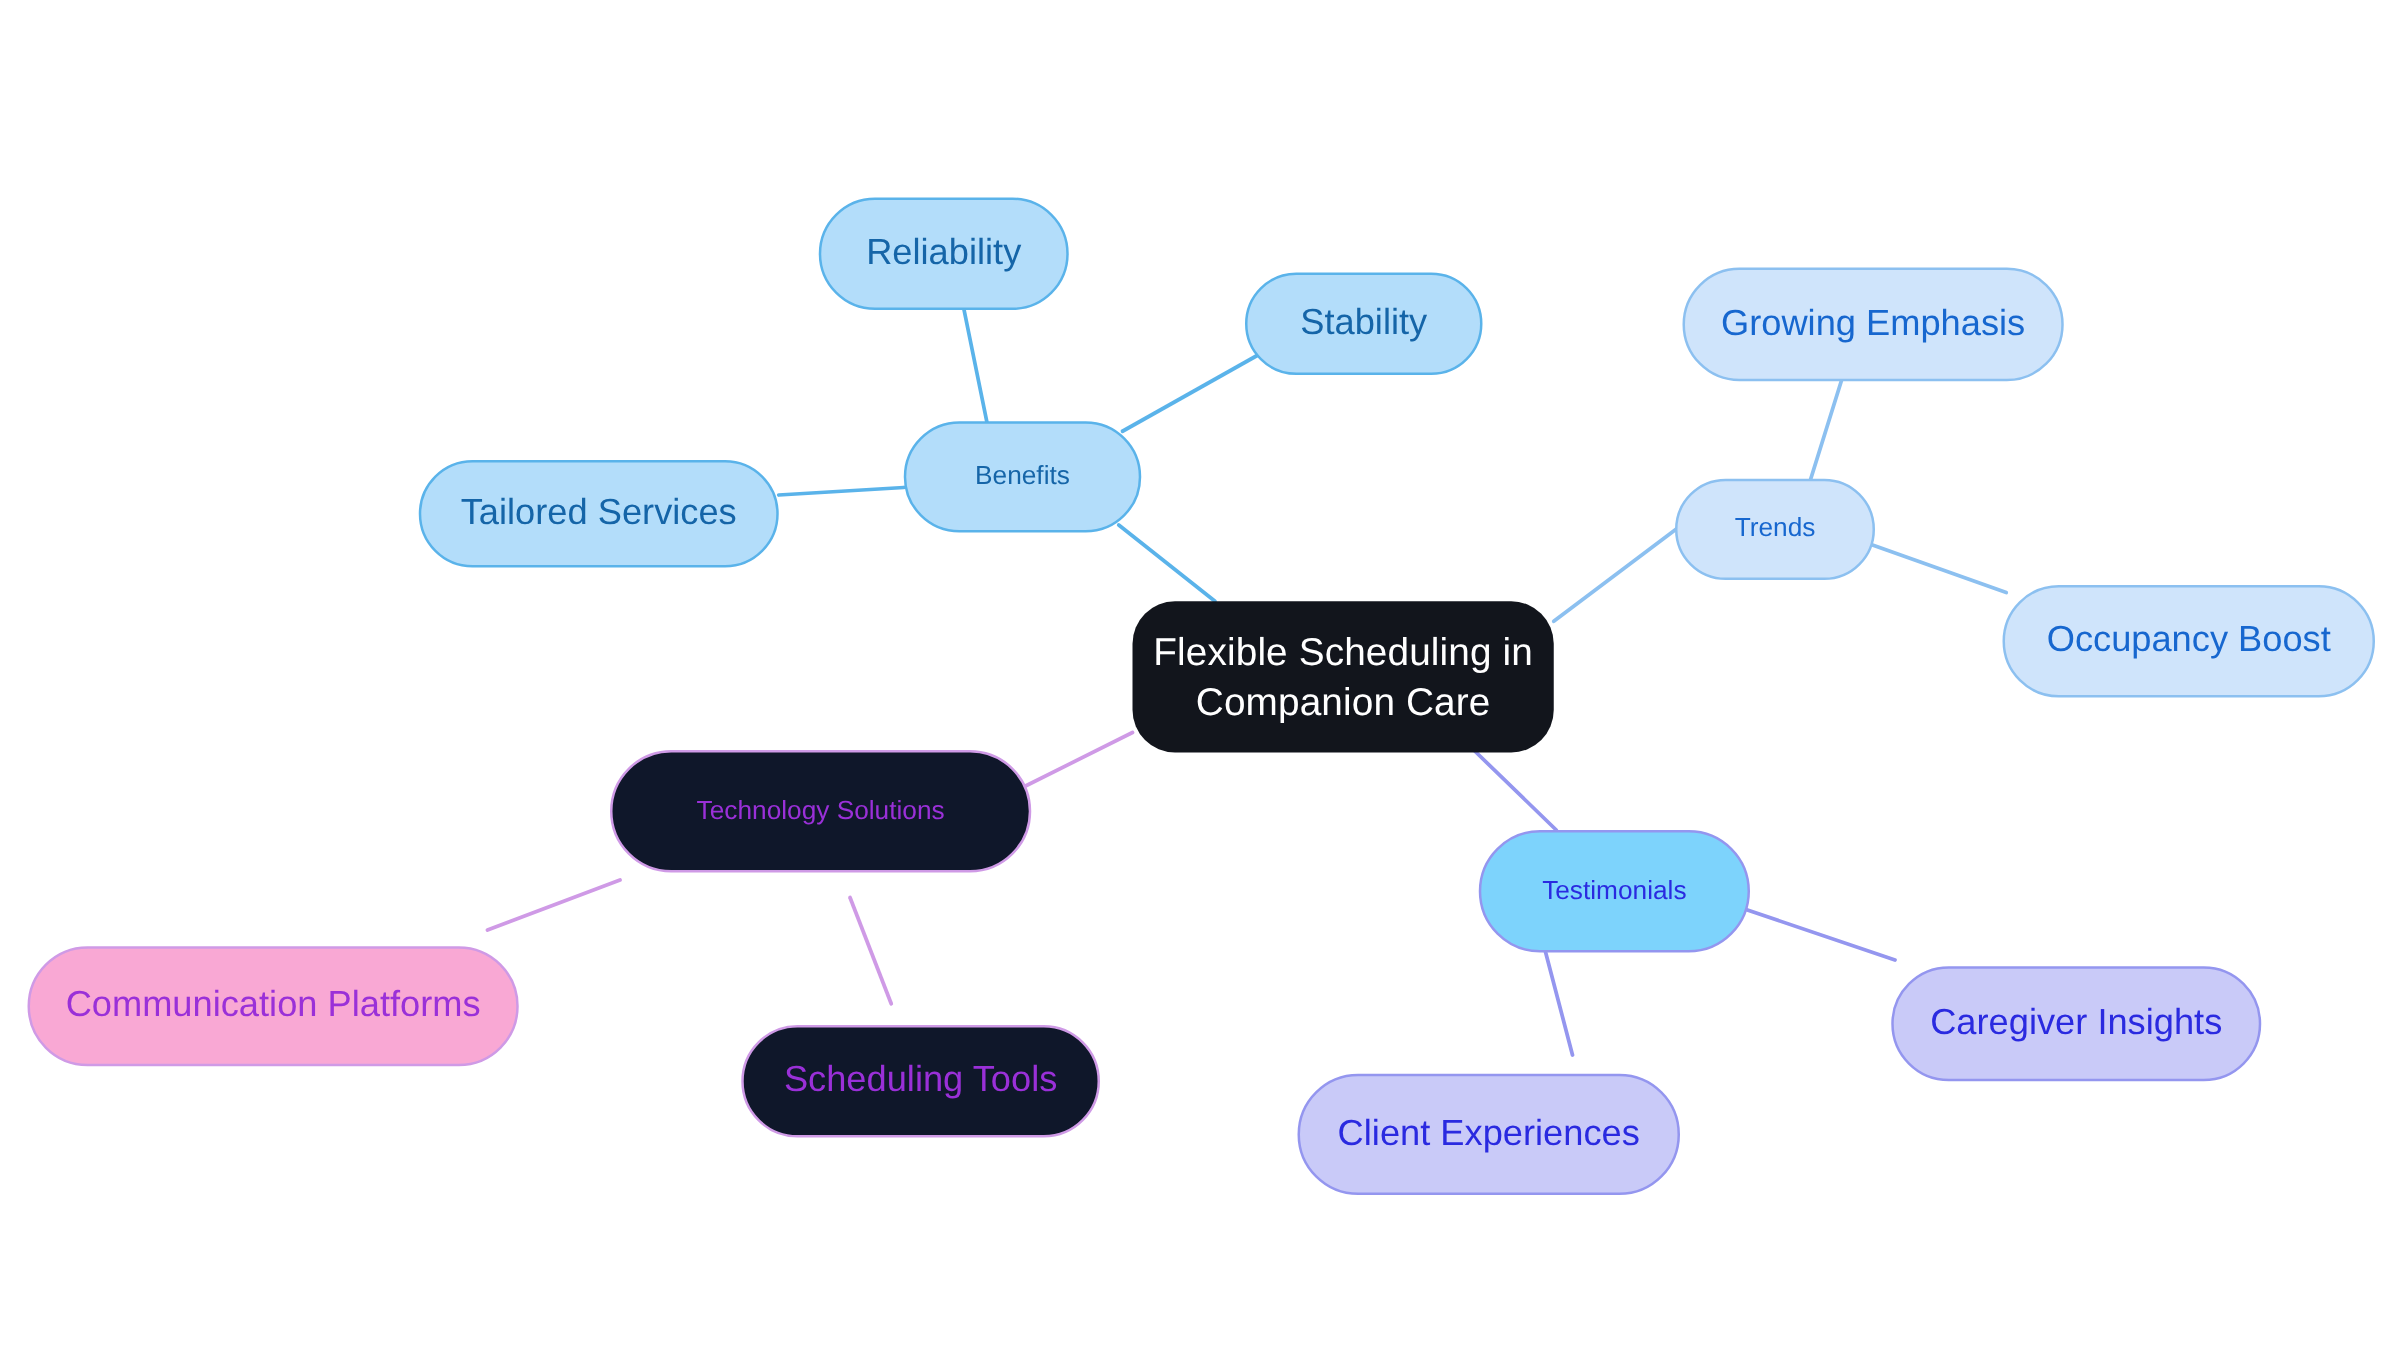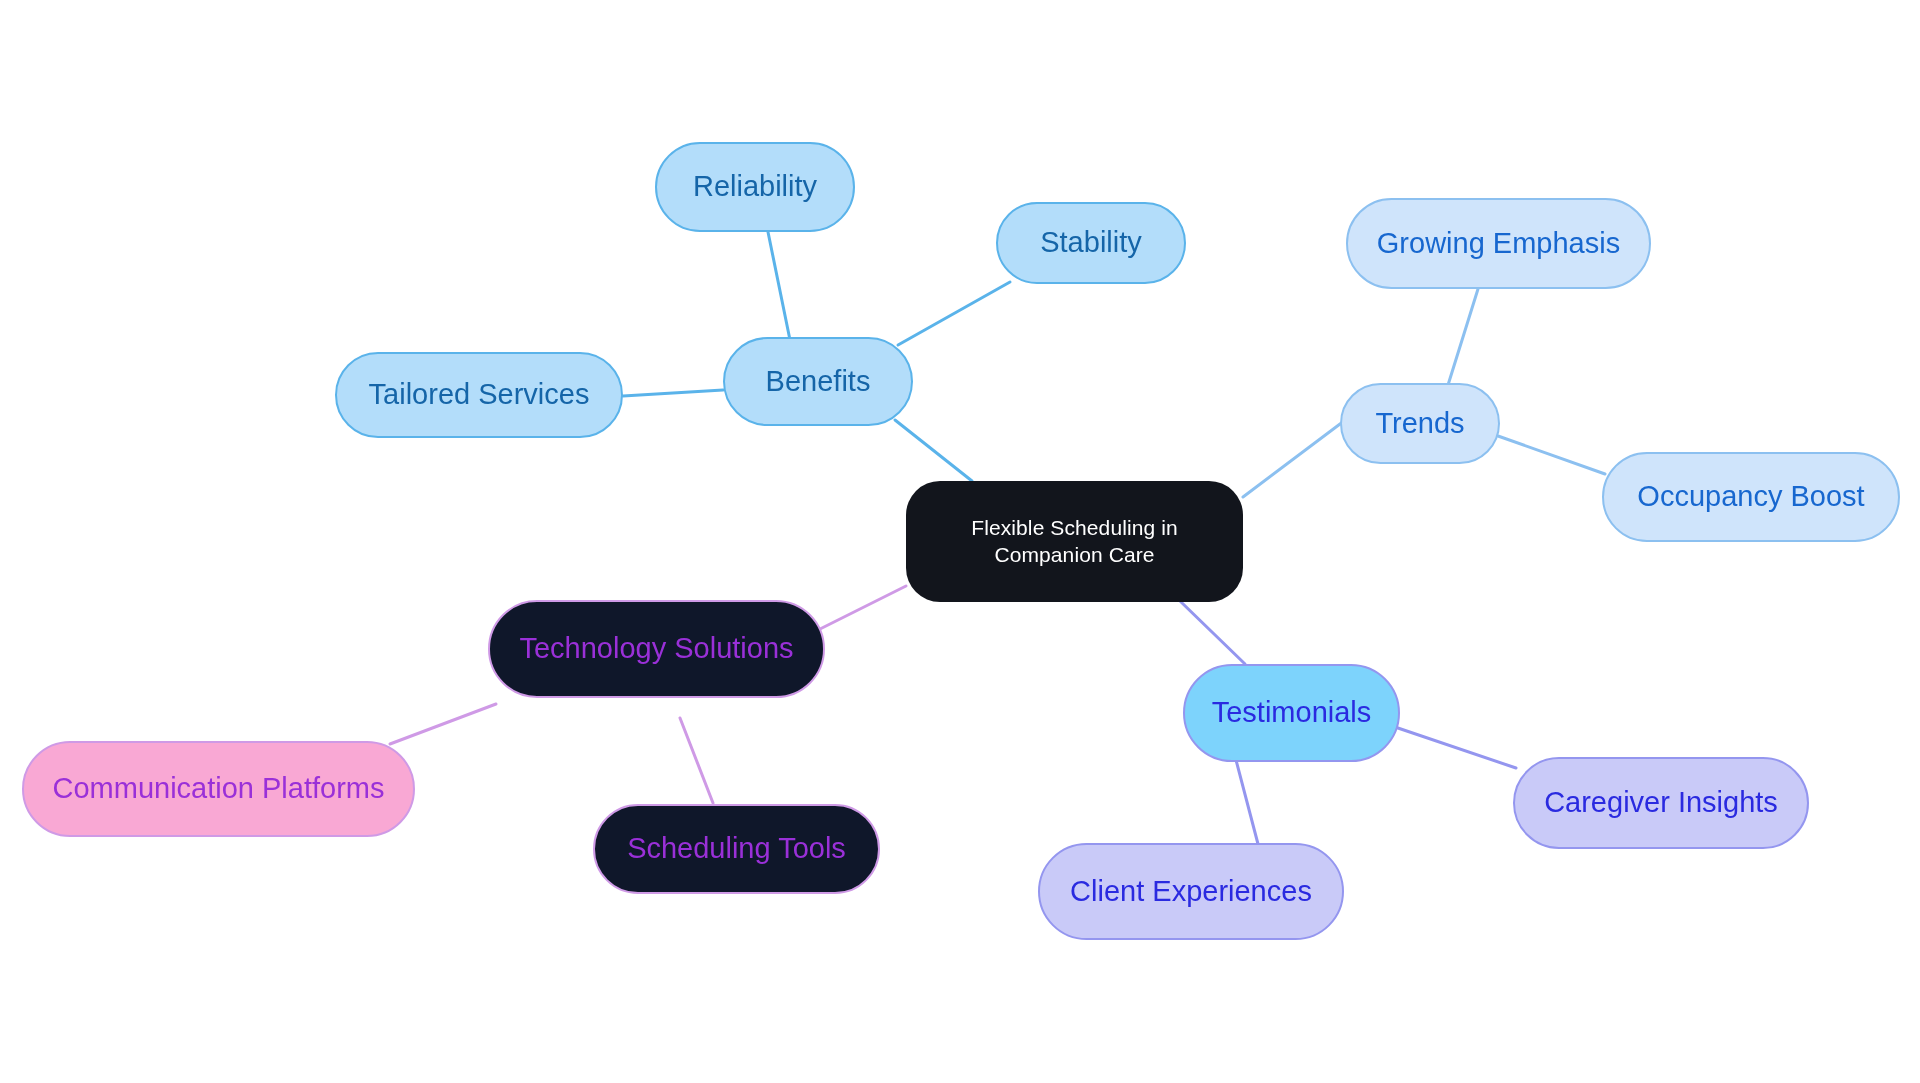--- a/index.html
+++ b/index.html
@@ -34,30 +34,31 @@
     text-align: center;
     border-style: solid;
     border-width: 2px;
     line-height: 1.28;
     white-space: pre-line;
     user-select: none;
   }
   .node-root {
     border-radius: 34px;
     border-width: 0px;
-    font-size: 21px;
+    font-size: 31px;
     letter-spacing: 0.1px;
   }
   .node-branch {
     border-radius: 999px;
-    font-size: 29px;
+    font-size: 21px;
   }
   .node-leaf {
     border-radius: 999px;
     font-size: 29px;
+    margin-top: 16px;
   }
 </style>
 </head>
 <body>
 
 <div id="canvas">
   <svg id="edge-layer" viewBox="0 0 1920 1083">
       <line x1="972" y1="481" x2="895" y2="420" stroke="#5ab3ea" stroke-width="3" stroke-linecap="round"></line>
       <line x1="790" y1="340" x2="768" y2="232" stroke="#5ab3ea" stroke-width="3" stroke-linecap="round"></line>
       <line x1="898" y1="345" x2="1010" y2="282" stroke="#5ab3ea" stroke-width="3" stroke-linecap="round"></line>

